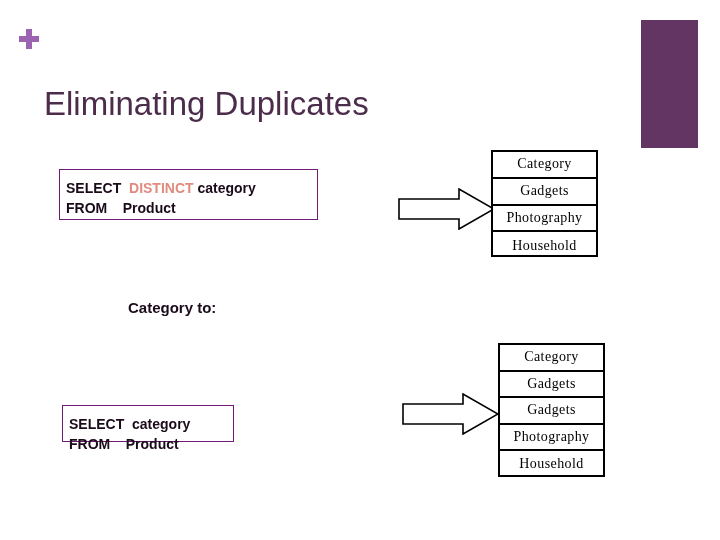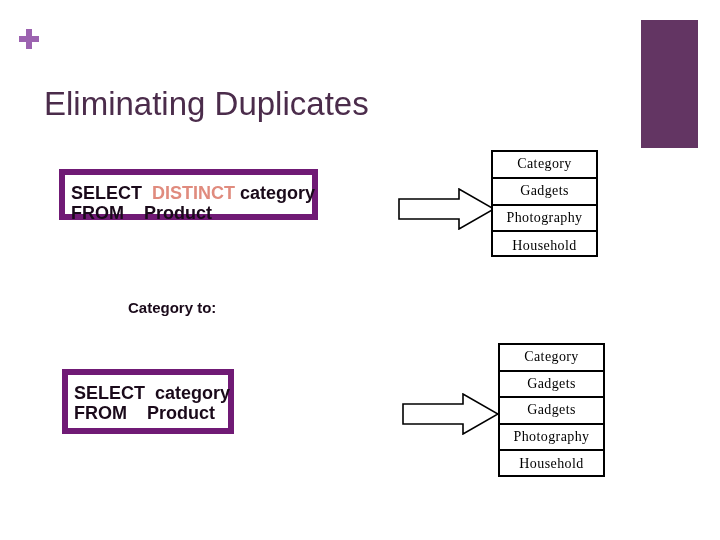--- a/index.html
+++ b/index.html
@@ -65,42 +65,42 @@
     color: #4b2c4b;
     font-family: "Liberation Sans", sans-serif;
     white-space: nowrap;
     letter-spacing: 0px;
     margin-top: 41px;
   }
 
   
   .sql-box {
     position: absolute;
-    border: 6px solid #701a75;
+    border: 1px solid #701a75;
     background: #ffffff;
     box-sizing: border-box;
     font-family: "Liberation Sans", sans-serif;
-    font-size: 18px;
+    font-size: 14px;
     font-weight: bold;
     color: #1a0a1a;
     padding: 8px 0 0 6px;
     line-height: 20px;
     white-space: pre;
   }
   #sql-box-1 {
     left: 59px;
     top: 169px;
     width: 259px;
     height: 51px;
   }
   #sql-box-2 {
     left: 62px;
-    top: 369px;
+    top: 405px;
     width: 172px;
-    height: 65px;
+    height: 37px;
   }
   .kw-distinct {
     color: #e08b7e;
   }
 
   
   .compare-label {
     position: absolute;
     left: 128px;
     top: 299px;

